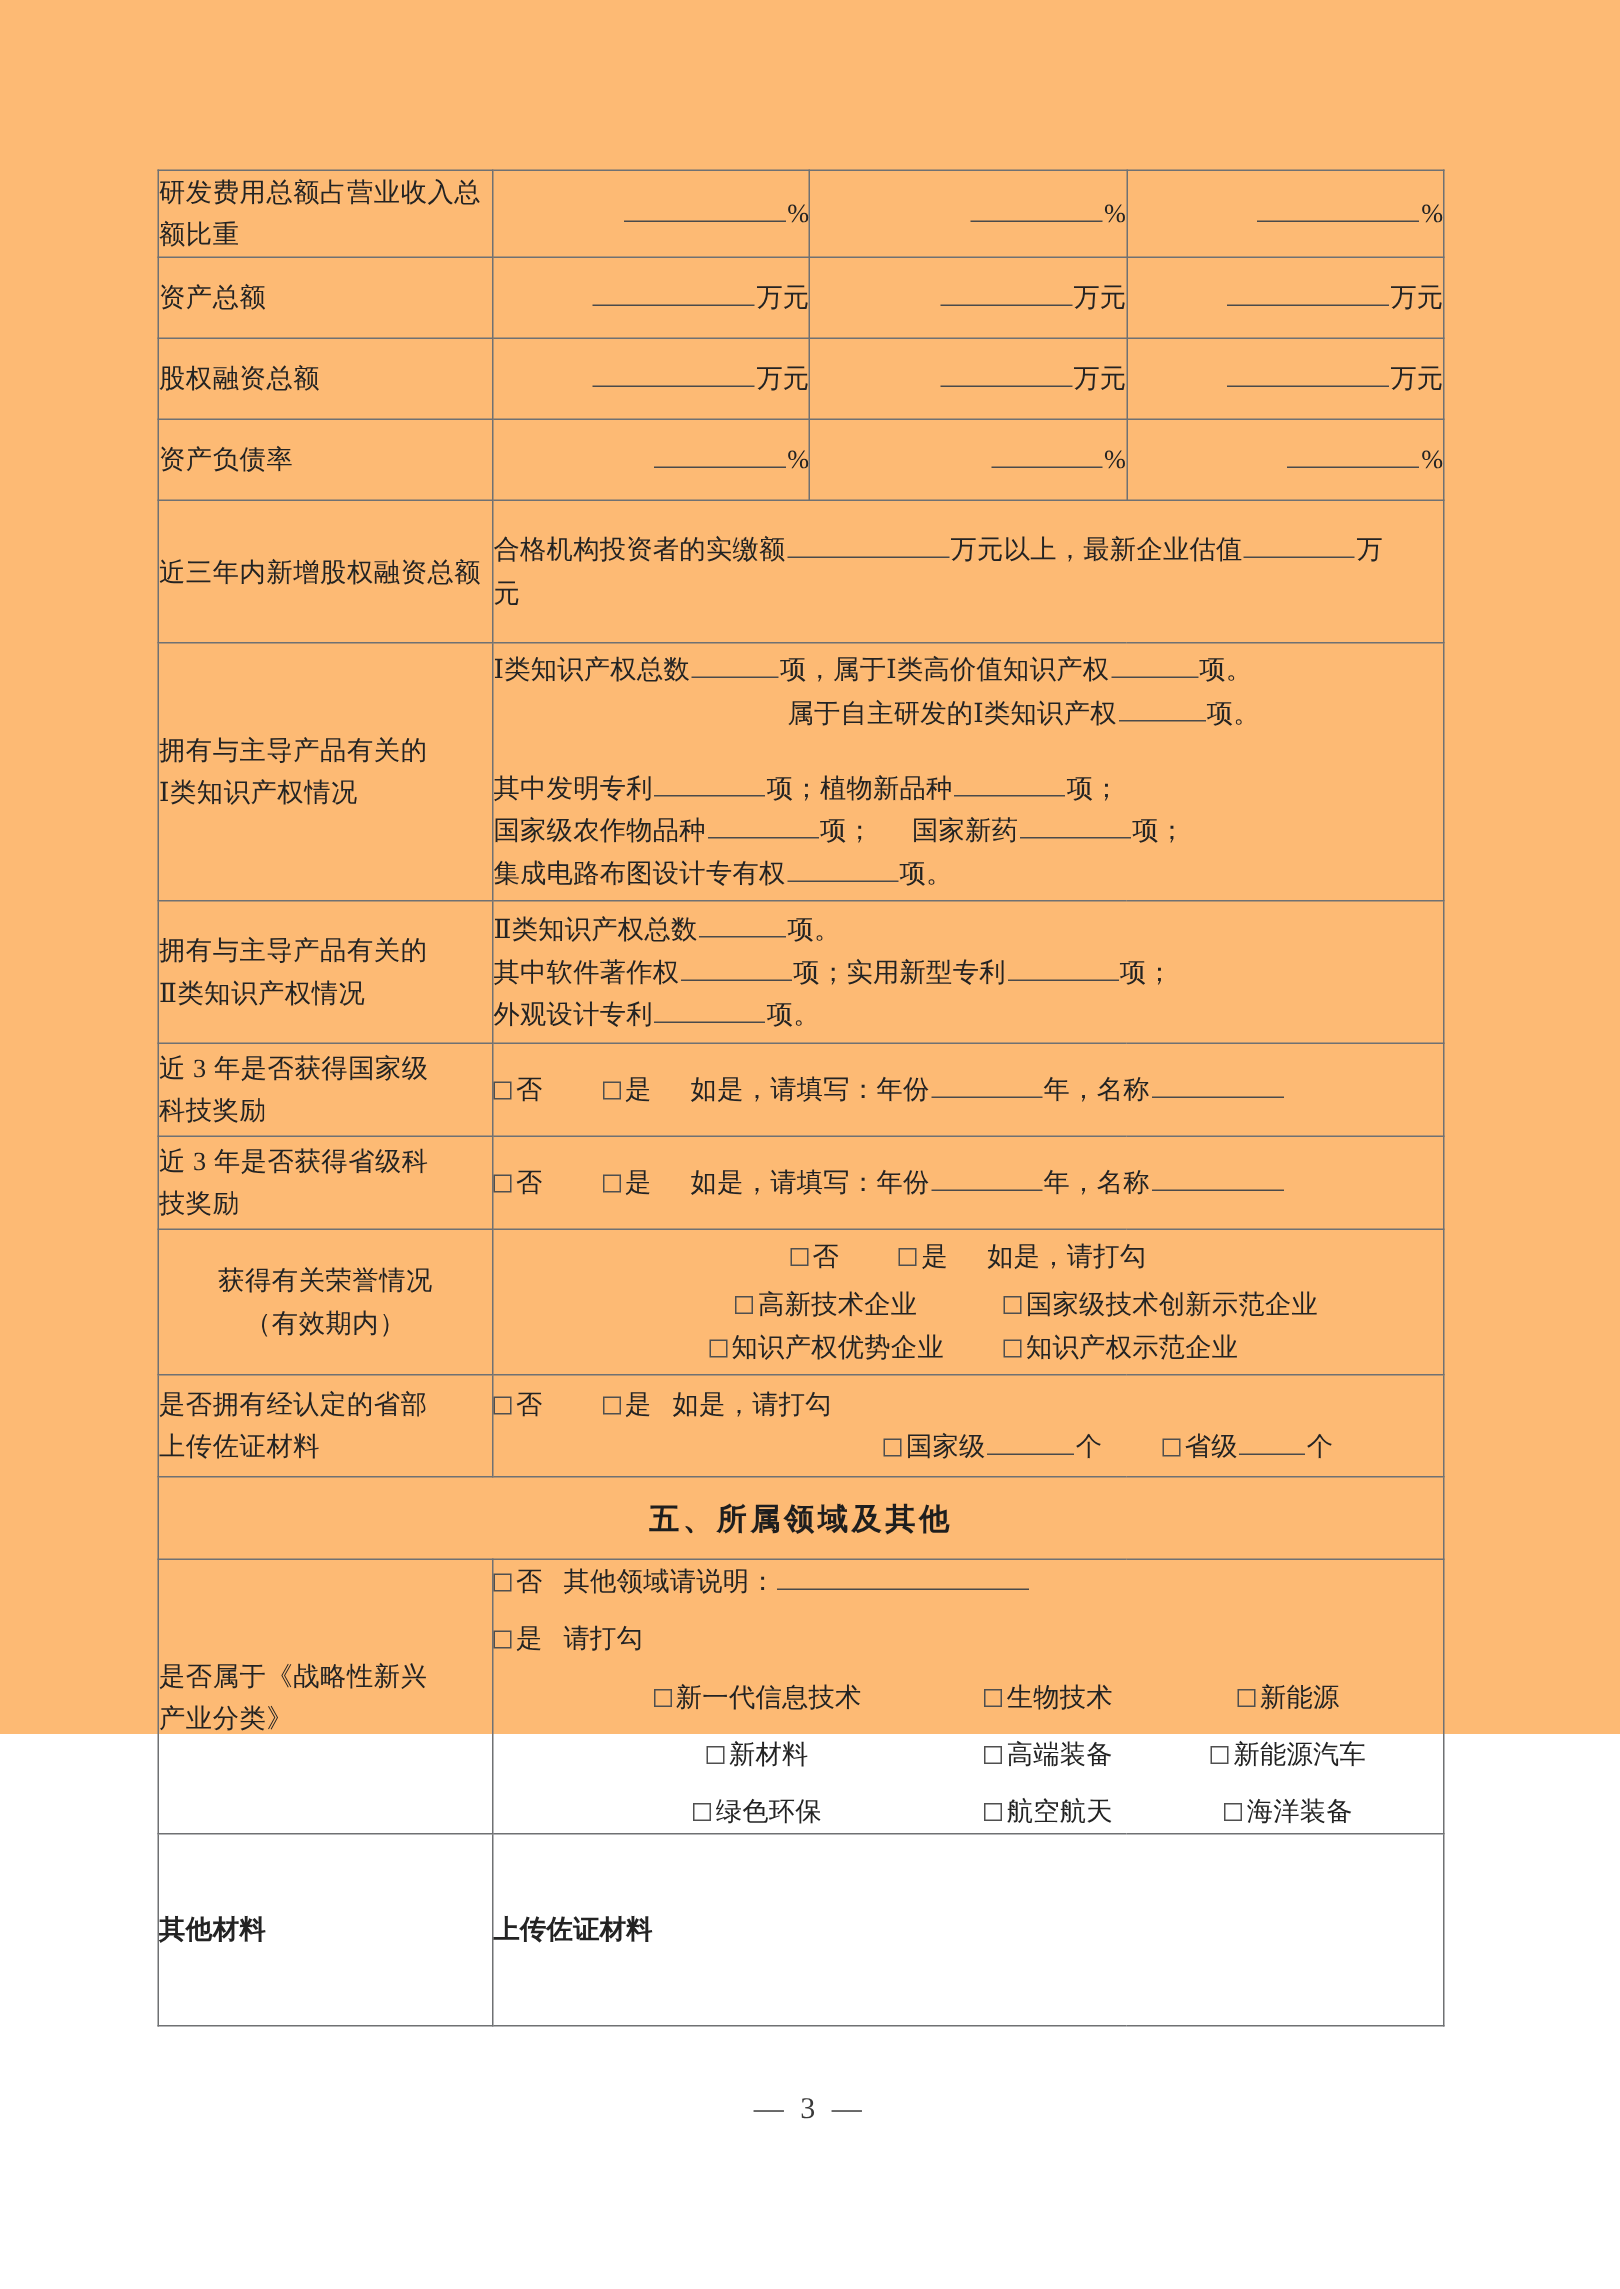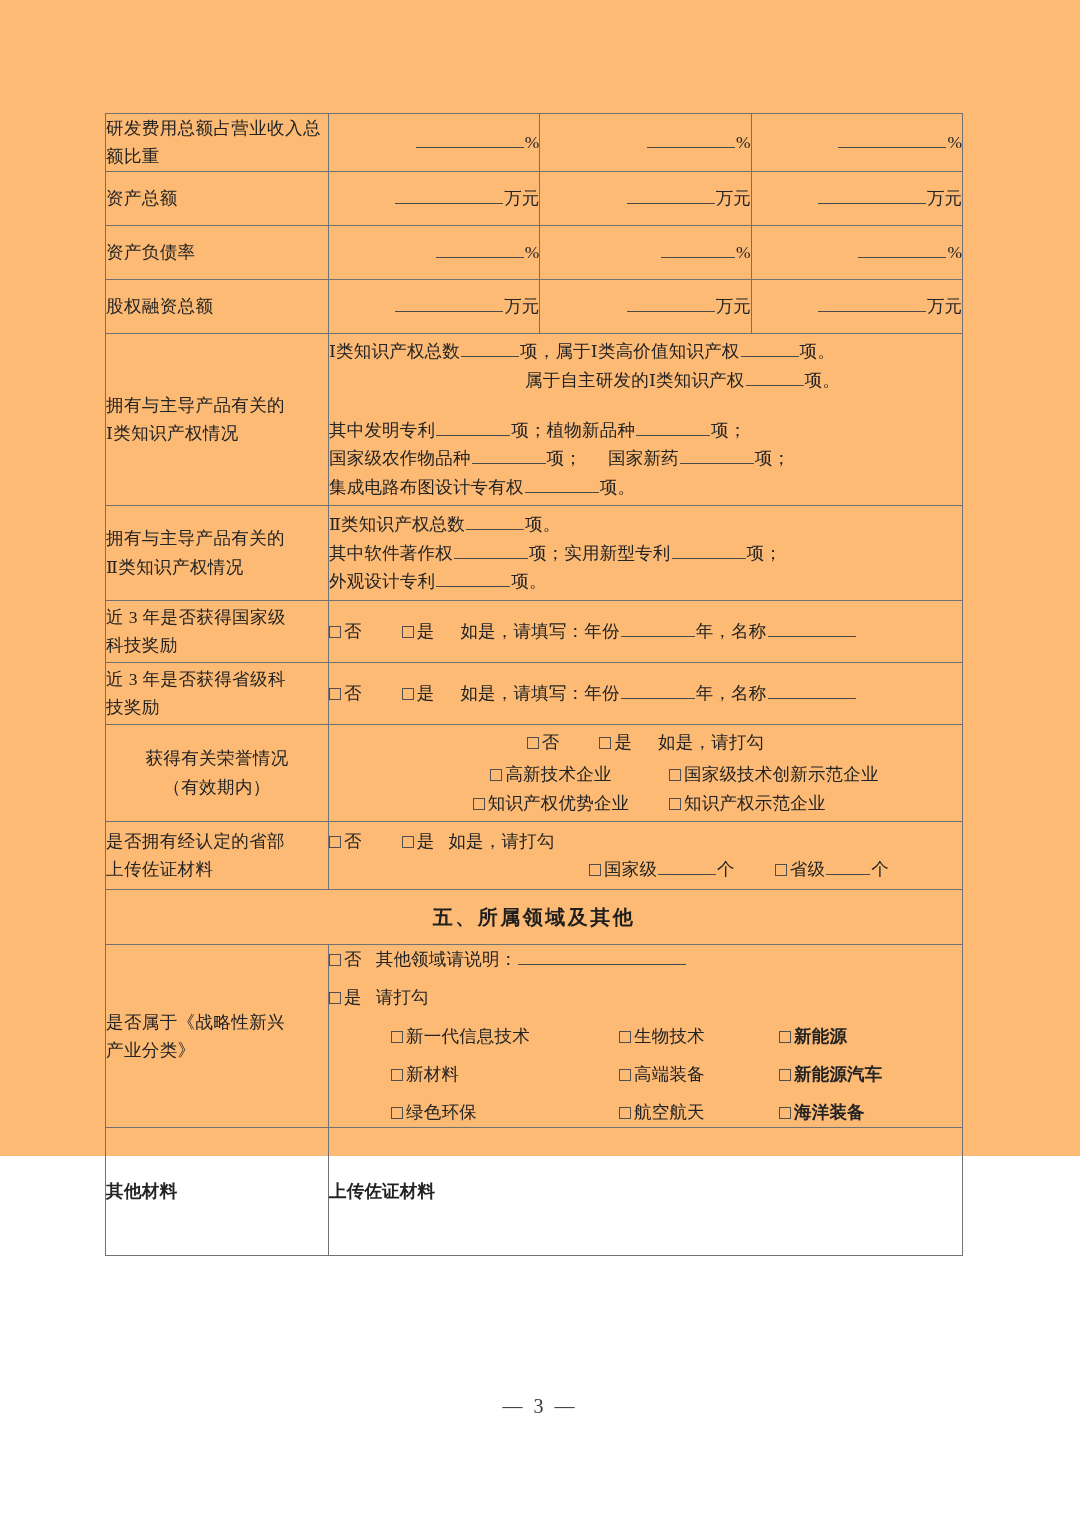--- a/index.html
+++ b/index.html
@@ -100,24 +100,25 @@
   .row-other { height: 128px; font-weight: bold; }
   .row-fin { height: 54px; }
   .opt-grid {
     display: block;
     margin-top: 3px;
   }
   .opt-row {
     display: flex;
     padding-left: 62px;
     margin-top: 10px;
+    text-align: center;
   }
   .opt-c1 { width: 228px; }
   .opt-c2 { width: 160px; }
-  .opt-c3 { width: 160px; font-weight: bold; }
+  .opt-c3 { width: 160px; }
   .honor-row {
     display: flex;
     padding-left: 132px;
     margin-top: 1px;
     gap: 28px;
   }
   .honor-c1 { width: 180px; }
   .page-number {
     position: absolute;
     left: 0;
@@ -163,48 +164,57 @@
       <td class="val-cell">
         <span class="blank b-lg"></span><span>万元</span>
       </td>
       <td class="val-cell">
         <span class="blank b-xl"></span><span>万元</span>
       </td>
     </tr>
 
     <tr class="row-fin">
       <td class="label-cell">
+        <span class="ln">股权融资总额</span>
+      </td>
+      <td class="val-cell">
+        <span class="blank b-xl"></span><span>万元</span>
+      </td>
+      <td class="val-cell">
+        <span class="blank b-lg"></span><span>万元</span>
+      </td>
+      <td class="val-cell">
+        <span class="blank b-xl"></span><span>万元</span>
+      </td>
+    </tr>
+
+    <tr class="row-fin">
+      <td class="label-cell">
         <span class="ln">资产负债率</span>
       </td>
       <td class="val-cell">
         <span class="blank b-lg"></span><span>%</span>
       </td>
       <td class="val-cell">
         <span class="blank b-md"></span><span>%</span>
       </td>
       <td class="val-cell">
         <span class="blank b-lg"></span><span>%</span>
       </td>
     </tr>
 
-    <tr class="row-fin">
-      <td class="label-cell">
-        <span class="ln">股权融资总额</span>
-      </td>
-      <td class="val-cell">
-        <span class="blank b-xl"></span><span>万元</span>
-      </td>
-      <td class="val-cell">
-        <span class="blank b-lg"></span><span>万元</span>
-      </td>
-      <td class="val-cell">
-        <span class="blank b-xl"></span><span>万元</span>
-      </td>
-    </tr>
-
+    <tr class="row-tall-2">
+      <td class="label-cell">
+        <span class="ln">近三年内新增股权融资总额</span>
+      </td>
+      <td class="wide-cell" colspan="3">
+        <span class="ln"><span>合格机构投资者的实缴额</span><span class="blank b-xl"></span><span>万元以上，最新企业估值</span><span class="blank b-md"></span><span>万</span></span>
+        <span class="ln">元</span>
+      </td>
+    </tr>
 
 
     <tr class="row-tall-1">
       <td class="label-cell">
         <span class="ln">拥有与主导产品有关的</span>
         <span class="ln">Ⅰ类知识产权情况</span>
       </td>
       <td class="wide-cell" colspan="3">
         <span class="ln"><span>Ⅰ类知识产权总数</span><span class="blank b-sm"></span><span>项，属于Ⅰ类高价值知识产权</span><span class="blank b-sm"></span><span>项。</span></span>
         <span class="ln indent-1"><span>属于自主研发的Ⅰ类知识产权</span><span class="blank b-sm"></span><span>项。</span></span>

